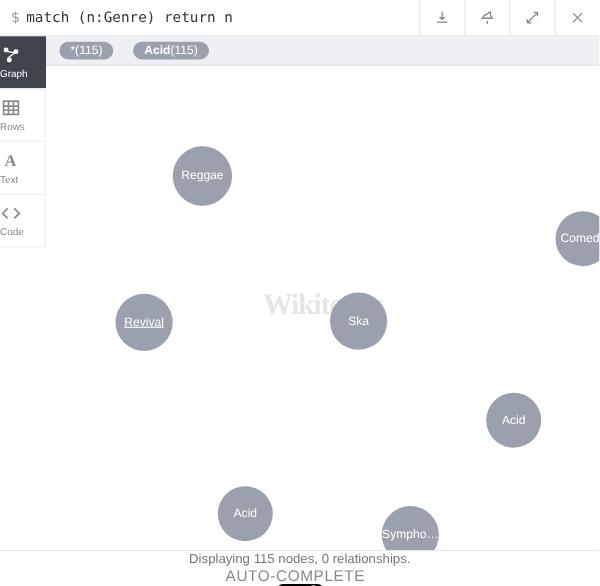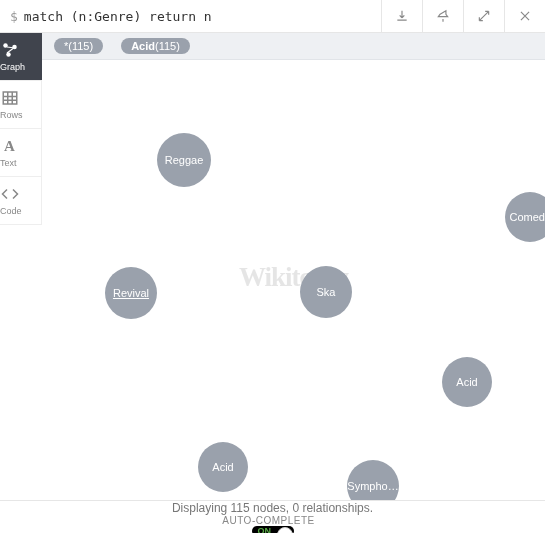--- a/index.html
+++ b/index.html
@@ -18,21 +18,21 @@
 .canvas-wrap { flex: 1; position: relative; display: flex; flex-direction: column; }
 .filter-bar { height: 27px; background: #eef0f3; border-bottom: 1px solid #e1e4e8; display: flex; align-items: center; padding-left: 12px; gap: 18px; }
 .pill { background: #9aa1ac; color: #fff; border-radius: 11px; padding: 2px 10px; font-size: 11px; cursor: pointer; }
 .pill b { font-weight: 600; }
 .canvas { flex: 1; position: relative; background: #fff; overflow: hidden; }
 .node { position: absolute; width: 50px; height: 50px; border-radius: 50%; background: #9aa1ac; color: #fff; display: flex; align-items: center; justify-content: center; font-size: 11px; text-align: center; overflow: hidden; white-space: nowrap; padding: 0 4px; }
 .watermark { position: absolute; left: 50%; top: 50%; transform: translate(-50%, -50%); font-size: 27px; font-weight: 700; color: #c7c7c7; opacity: 0.45; font-family: Georgia, serif; letter-spacing: -1px; pointer-events: none; }
 .watermark .tld { font-size: 11px; font-weight: 400; display: block; text-align: right; margin-top: -6px; letter-spacing: 2px; }
 .status-bar { height: 33px; border-top: 1px solid #e6e6e6; display: flex; align-items: center; padding: 0 12px; font-size: 12px; color: #777; flex-direction: column; }
 .status-bar .left { flex: 1; }
-.status-bar .ac-label { font-size: 10px; color: #888; letter-spacing: 0.5px; margin-right: 8px; }
+.status-bar .ac-label { font-size: 14px; color: #888; letter-spacing: 0.5px; margin-right: 8px; }
 .toggle { width: 42px; height: 18px; border-radius: 9px; background: #000000; position: relative; display: flex; align-items: center; cursor: pointer; }
 .toggle .on-text { font-size: 9px; color: #56a944; font-weight: 700; margin-left: 6px; }
 .toggle .knob { position: absolute; right: 1px; top: 1px; width: 16px; height: 16px; border-radius: 50%; background: #fff; border: 1px solid #ccc; }
 </style>
 </head>
 <body>
 
 <div class="top-bar">
   <div class="prompt">
     <span class="dollar">$</span>

